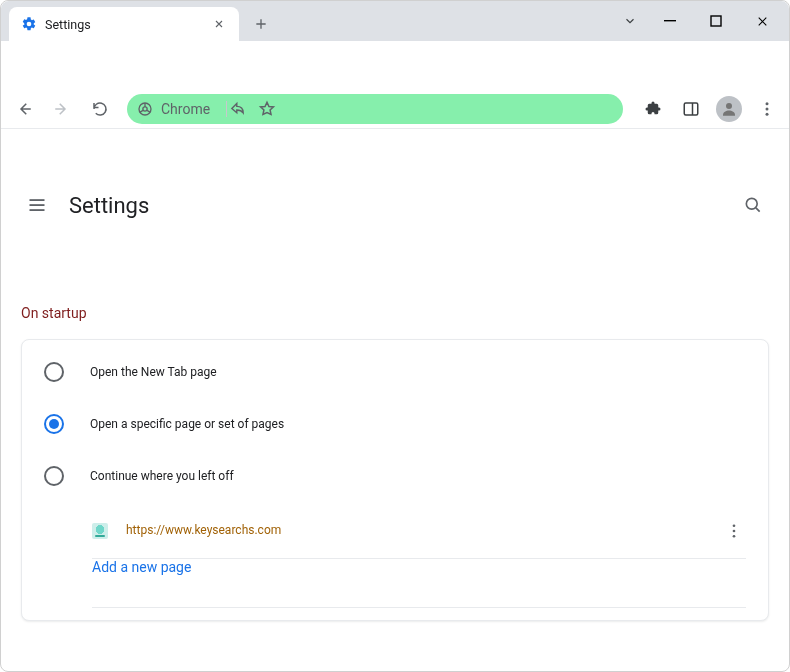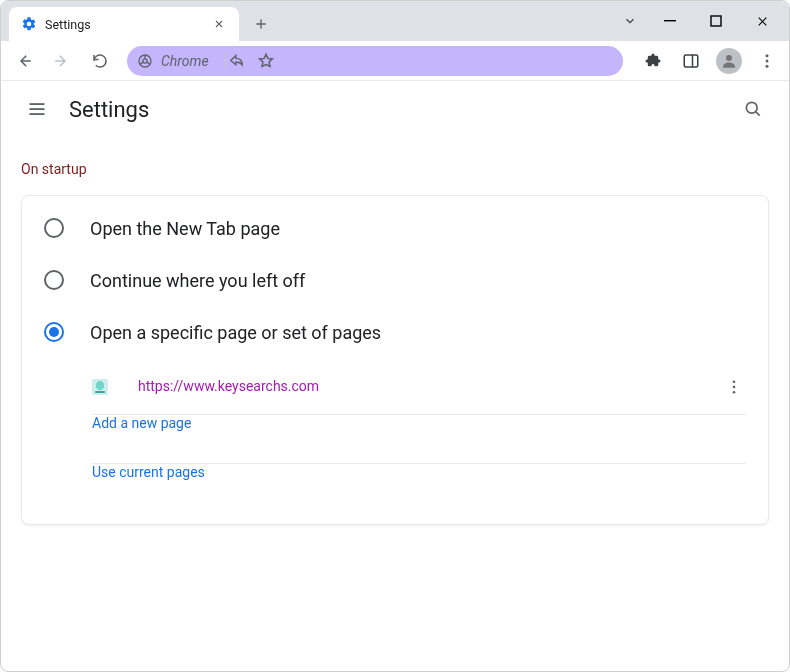--- a/index.html
+++ b/index.html
@@ -12,20 +12,21 @@
       position: relative;
     }
     .window {
       width: 100%;
       height: 100%;
       border: 1px solid #d0d0d0;
       border-radius: 8px;
       background: #fff;
       display: flex;
       flex-direction: column;
+      gap: 48px;
     }
     
     .titlebar {
       height: 40px;
       background: #dee1e6;
       border-radius: 8px 8px 0 0;
       display: flex;
       align-items: flex-end;
       position: relative;
     }
@@ -88,29 +89,28 @@
     }
     .nav-btn {
       width: 34px; height: 34px; border-radius:50%;
       display:flex; align-items:center; justify-content:center;
       color:#5f6368; cursor:pointer;
     }
     .nav-btn.disabled { color: #bdc1c6; }
     .omnibox {
       flex: 1;
       height: 30px;
-      background: #c4b5fd;
+      background: #86efac;
       border-radius: 15px;
       display: flex;
       align-items: center;
       padding: 0 8px 0 10px;
       margin: 0 6px;
       font-size: 14px;
       color: #202124;
-      font-style: italic;
     }
     .omnibox-chip {
       color: #5f6368; font-size: 14px;
       display: flex; align-items: center; gap: 8px;
     }
     .omnibox-chip-sep {
       width: 1px; height: 16px; background: #c6c9cc; margin: 0 2px 0 8px;
     }
     .omnibox-url { color: #202124; padding-left: 8px; flex:1; }
     .omnibox-actions { display:flex; align-items:center; gap:12px; color:#5f6368; }
@@ -161,37 +161,37 @@
     }
     .radio {
       width:20px; height:20px; border:2px solid #5f6368; border-radius:50%;
       margin-right: 26px; position:relative; flex-shrink:0;
     }
     .radio.selected { border-color:#1a73e8; }
     .radio.selected::after {
       content:""; position:absolute; top:3px; left:3px; width:10px; height:10px;
       background:#1a73e8; border-radius:50%;
     }
-    .radio-label { font-size:18px; color:#202124; }
+    .radio-label { font-size:12px; color:#202124; }
     .sub-area { padding: 0 22px 6px 70px; }
     .page-row {
       display:flex; align-items:center; min-height:56px;
       border-top: 1px solid transparent;
     }
     .page-favicon {
       width:16px; height:16px; margin-right: 18px; flex-shrink:0;
       border-radius:2px;
       background: radial-gradient(circle at 50% 40%, #6fd6c9 0 35%, #cdeeea 36% 100%);
       position:relative;
     }
     .page-favicon::after{
       content:""; position:absolute; left:3px; right:3px; bottom:2px; height:2px; background:#3a9; border-radius:1px;
     }
     .page-texts { flex:1; }
-    .page-title { font-size:14px; color:#a21caf; line-height:1.3;margin-left:12px;}
+    .page-title { font-size:12px; color:#a16207; line-height:1.3;}
     .page-url { font-size:13px; color:#5f6368; line-height:1.3;}
     .row-menu {
       width:32px; height:32px; display:flex; align-items:center; justify-content:center;
       color:#5f6368; cursor:pointer; margin-right:-4px;
     }
     .divider { height:1px; background:#e8eaed; margin: 0; }
     .link-row {
       display:flex; min-height:48px;
       color:#1a73e8; font-size:14px; cursor:pointer;
     }
@@ -338,27 +338,27 @@
     <div class="section-label">On startup</div>
 
     <div class="card">
 
       <div class="radio-row">
         <span class="radio"></span>
         <span class="radio-label">Open the New Tab page</span>
       </div>
 
       <div class="radio-row">
+        <span class="radio selected"></span>
+        <span class="radio-label">Open a specific page or set of pages</span>
+      </div>
+
+      <div class="radio-row">
         <span class="radio"></span>
         <span class="radio-label">Continue where you left off</span>
-      </div>
-
-      <div class="radio-row">
-        <span class="radio selected"></span>
-        <span class="radio-label">Open a specific page or set of pages</span>
       </div>
 
       <div class="sub-area">
         <div class="page-row">
           <span class="page-favicon"></span>
           <div class="page-texts">
             <div class="page-title">https://www.keysearchs.com</div>
           </div>
           <div class="row-menu">
             <svg width="18" height="18" viewBox="0 0 24 24" fill="#5f6368">
@@ -366,21 +366,18 @@
                 <circle cx="12" cy="12" r="1.8"></circle>
                 <circle cx="12" cy="19" r="1.8"></circle>
               </svg>
           </div>
         </div>
         <div class="divider"></div>
         <div class="link-row">
           <span>Add a new page</span>
         </div>
         <div class="divider"></div>
-        <div class="link-row">
-          <span>Use current pages</span>
-        </div>
       </div>
 
     </div>
   </div>
 
 </div>
 
 </body></html>

